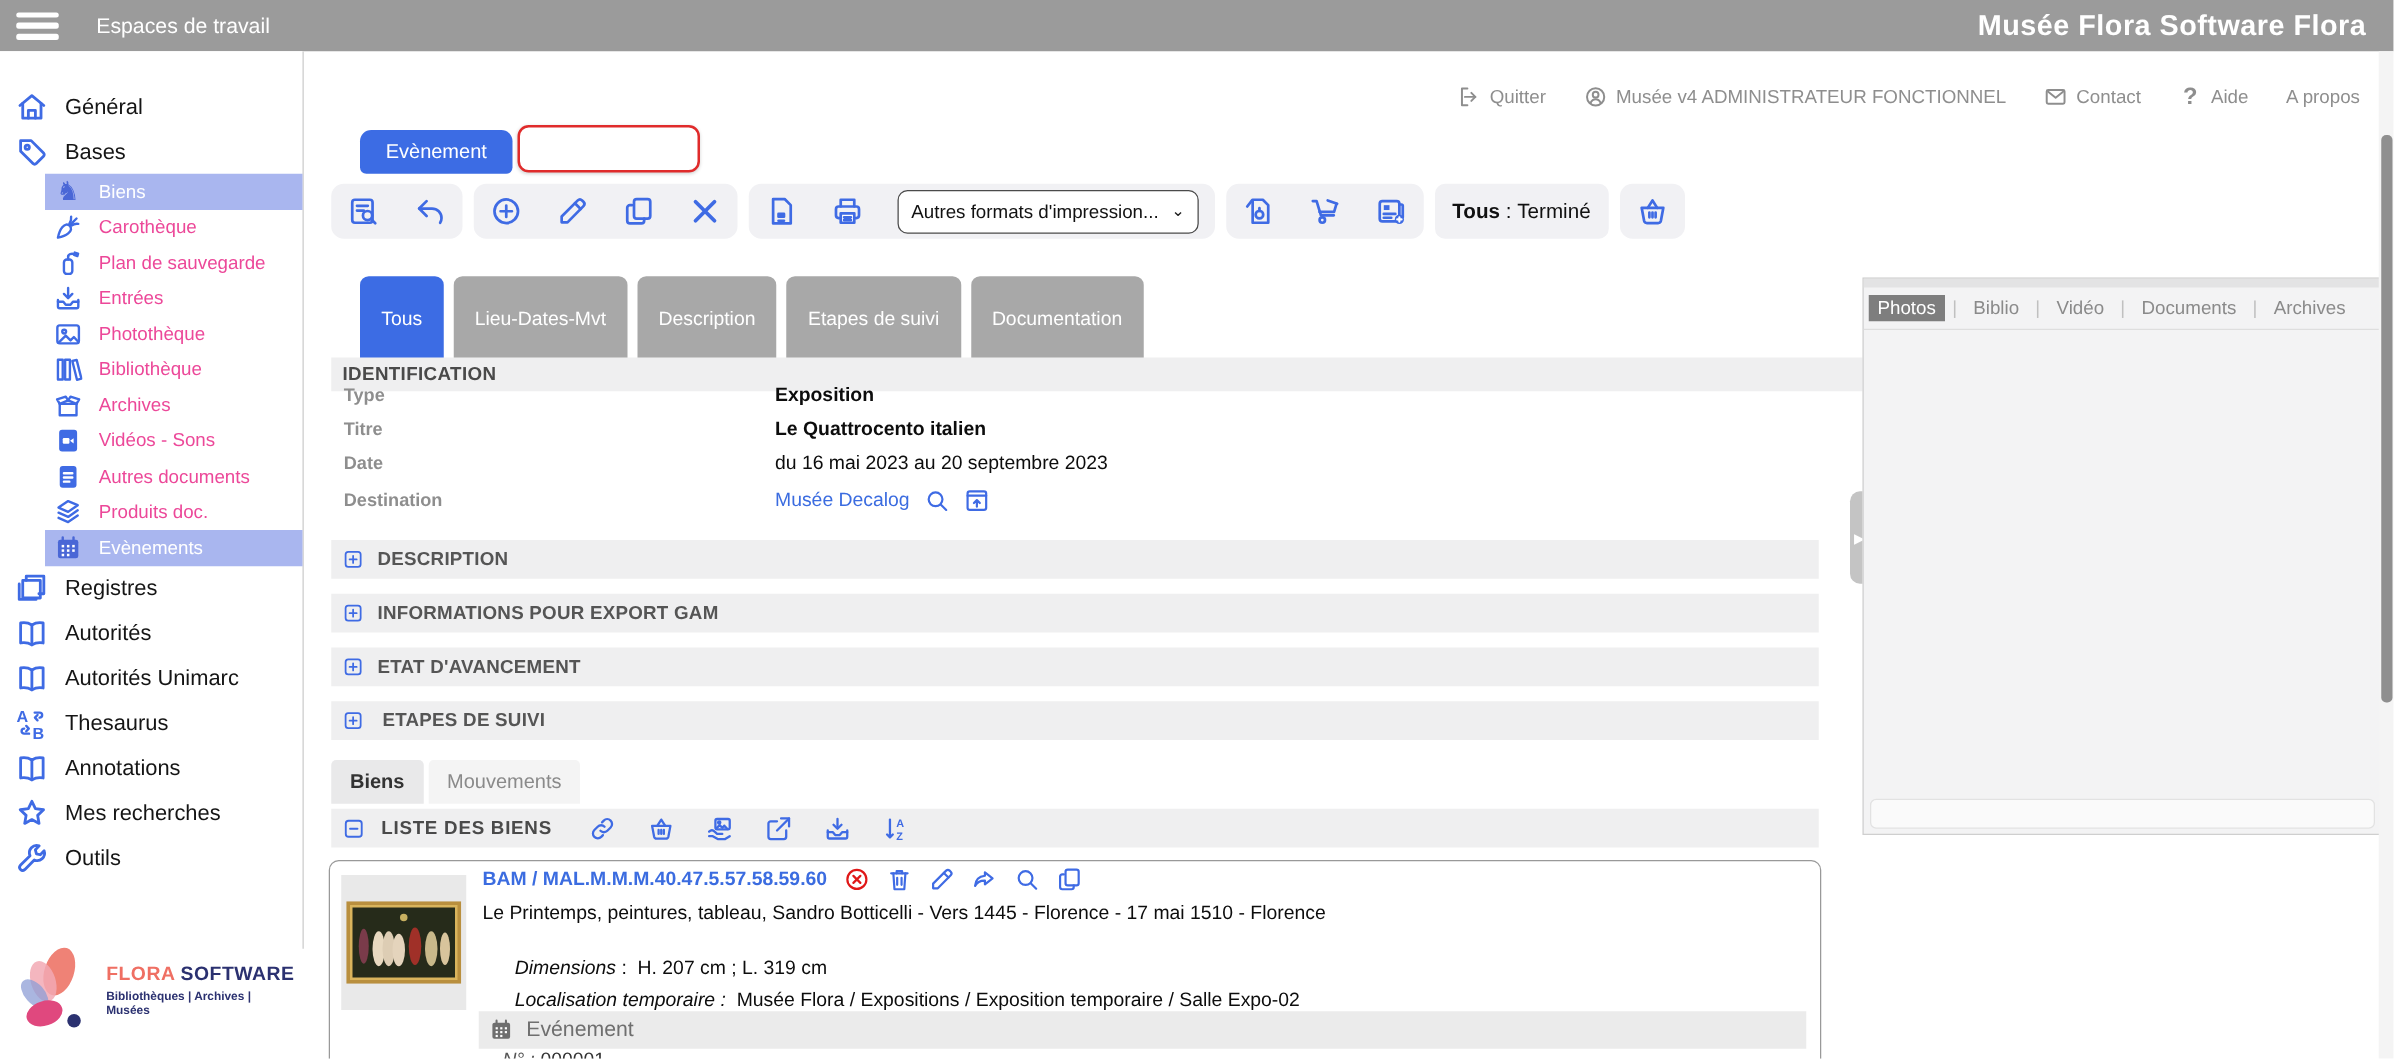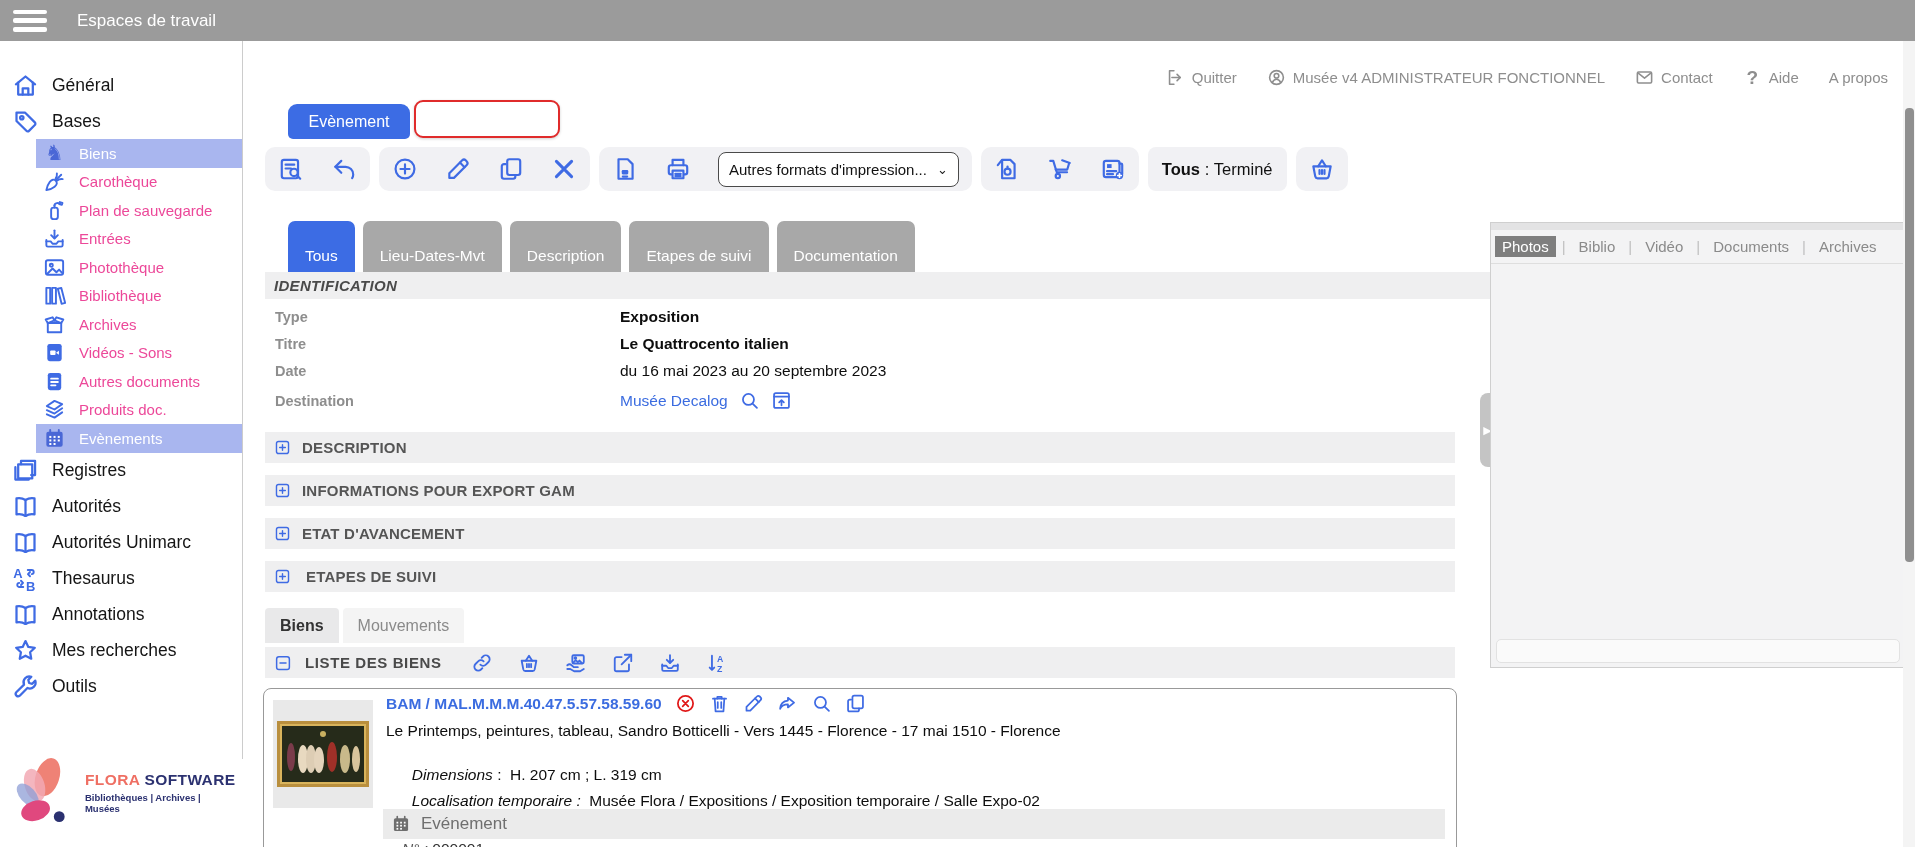--- a/index.html
+++ b/index.html
@@ -51,23 +51,23 @@
              height:33px;padding:0 10px;font-size:15px;color:#111;cursor:pointer;white-space:nowrap;}
   .tb-select .chev{font-size:13px;color:#222;}
   .etat-pill{background:#f1f1f4;border-radius:8px;height:44px;display:flex;align-items:center;padding:0 14px;font-size:16.5px;color:#111;}
   .etat-pill b{font-weight:bold;} .etat-sep{white-space:pre;}
   
   .view-tabs{position:absolute;left:288px;top:221px;display:flex;gap:8px;}
   .vtab{height:37px;padding:16px 17px;display:flex;align-items:center;background:var(--tab-inactive);color:#fff;
         font-size:15.5px;border-radius:7px 7px 0 0;cursor:pointer;}
   .vtab.active{background:#3c6ce4;}
   
-  .ident-bar{position:absolute;left:265px;top:272px;width:1328px;height:27px;background:var(--bar-bg);
+  .ident-bar{position:absolute;left:265px;top:286px;width:1328px;height:27px;background:var(--bar-bg);
              display:flex;align-items:center;padding-left:9px;box-sizing:border-box;
-             font-size:15px;font-weight:bold;color:#4a4a4a;letter-spacing:.3px;font-style:italic;}
+             font-size:15px;font-weight:bold;color:#4a4a4a;letter-spacing:.3px;}
   .field-row{position:absolute;left:265px;height:27px;display:flex;align-items:center;width:1190px;}
   .f-label{width:355px;padding-left:10px;box-sizing:border-box;color:var(--gray-txt);font-size:14.5px;font-weight:bold;}
   .f-value{font-size:15.5px;color:#0d0d0d;display:flex;align-items:center;gap:11px;}
   .f-value.bold{font-weight:bold;}
   .f-link{color:var(--link);cursor:pointer;}
   .f-ic{width:21px;height:21px;cursor:pointer;}
   
   .sect{position:absolute;left:265px;width:1190px;height:31px;background:var(--bar-bg);display:flex;align-items:center;
         gap:11px;padding-left:9px;box-sizing:border-box;font-size:15px;font-weight:bold;color:#555;letter-spacing:.2px;}
   .sect .ic{width:17px;height:17px;cursor:pointer;}
@@ -119,20 +119,21 @@
 
 <div class="page">
 
   <div class="topbar">
     <div class="hamburger">
         <i></i>
         <i></i>
         <i></i>
       </div>
     <span class="ws-label">Espaces de travail</span>
+    <span class="app-title">Musée Flora Software Flora</span>
   </div>
 
   <div class="sidebar">
     <div class="s-item lv1">
       <span class="ic">
           <svg viewBox="0 0 24 24">
             <path d="M3.5 11 12 4l8.5 7"></path>
             <path d="M5.5 9.5V20h13V9.5"></path>
             <path d="M9.5 20v-5.5h5V20"></path>
           </svg>

